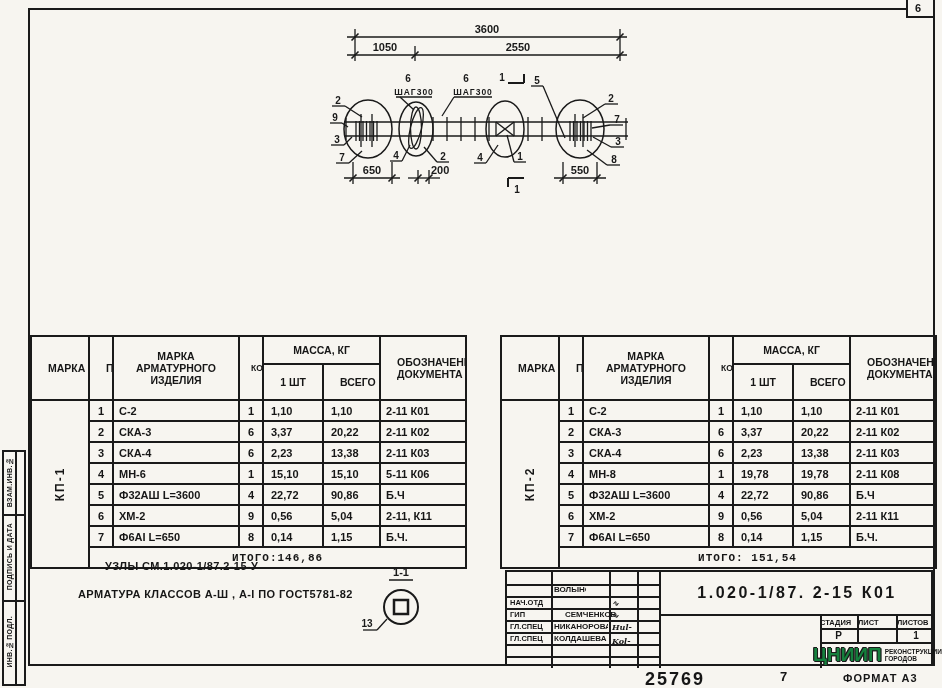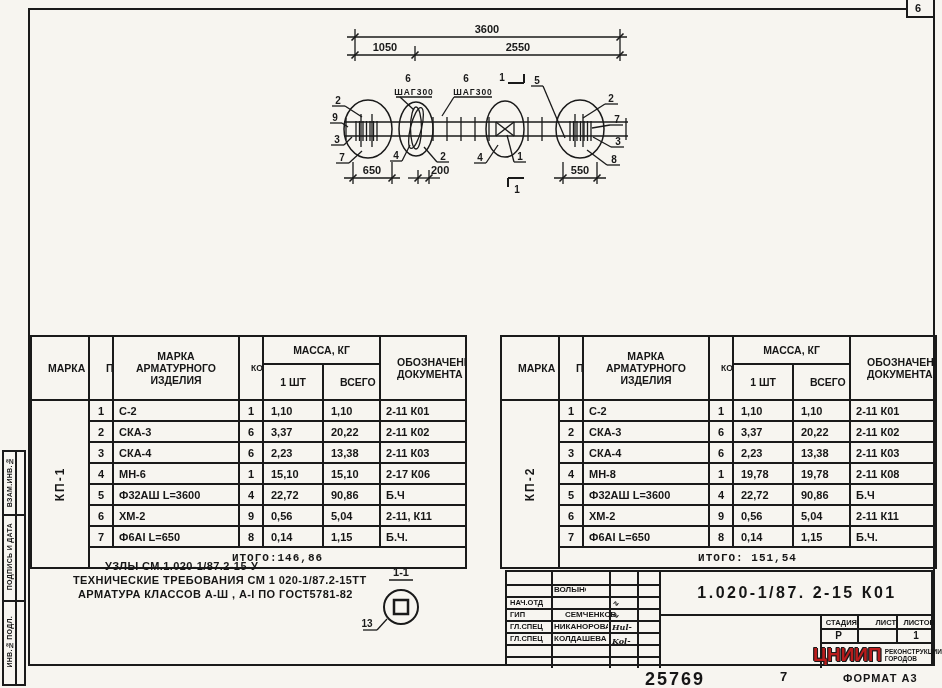--- a/index.html
+++ b/index.html
@@ -28,24 +28,24 @@
   
   #stamp{position:absolute;left:505px;top:570px;width:428px;height:96px;border:2px solid #1a1a1a;box-sizing:border-box;}
   #stamp .vl,#stamp .hl{position:absolute;background:#1a1a1a;}
   .sigtxt{position:absolute;font:bold 7.5px "Liberation Sans",sans-serif;white-space:nowrap;overflow:hidden;}
   .signame{font-size:8px;}
   .sigcur{font-family:"DejaVu Serif",serif;font-style:italic;font-weight:bold;font-size:8px;}
   #docnum{position:absolute;left:152px;top:0;width:276px;height:42px;display:flex;align-items:center;justify-content:center;
           font:bold 16px "Liberation Sans",sans-serif;letter-spacing:2.5px;}
   #ttl{position:absolute;left:152px;top:42px;width:161px;height:54px;display:flex;flex-direction:column;align-items:center;justify-content:center;
        font:bold 10px "Liberation Sans",sans-serif;line-height:12.5px;text-align:center;letter-spacing:.4px;}
-  .stagehdr{position:absolute;font:bold 7.5px "Liberation Sans",sans-serif;text-align:right;}
+  .stagehdr{position:absolute;font:bold 7.5px "Liberation Sans",sans-serif;text-align:left;}
   .stageval{position:absolute;font:bold 10px "Liberation Sans",sans-serif;text-align:center;}
   #org{position:absolute;left:313px;top:70px;width:115px;height:26px;display:flex;align-items:center;justify-content:center;gap:3px;}
-  #orgabbr{font:bold 19px "Liberation Sans",sans-serif;letter-spacing:0px;color:#b91c1c;
+  #orgabbr{font:bold 19px "Liberation Sans",sans-serif;letter-spacing:0px;color:#15803d;
            text-shadow:-1px 0 #1a1a1a,1px 0 #1a1a1a,0 -1px #1a1a1a,0 1px #1a1a1a,-1px -1px #1a1a1a,1px 1px #1a1a1a;}
   #orgtxt{font:bold 6.5px "Liberation Sans",sans-serif;line-height:7.5px;text-align:left;}
   
   #sidebar{position:absolute;left:2px;top:450px;width:24px;height:236px;border:2px solid #1a1a1a;box-sizing:border-box;}
   .sbcell{position:absolute;left:0;width:11px;display:flex;align-items:center;justify-content:center;}
   .sbtxt{writing-mode:vertical-rl;transform:rotate(180deg);font:bold 7px "Liberation Sans",sans-serif;white-space:nowrap;letter-spacing:.3px;}
   svg text{font-family:"Liberation Sans",sans-serif;font-weight:bold;fill:#1a1a1a;}
 </style>
 </head>
 <body>
@@ -271,21 +271,21 @@
           <td class="l2">2,23</td>
           <td class="l2">13,38</td>
           <td class="l">2-11 К03</td>
         </tr>
         <tr>
           <td class="c">4</td>
           <td class="l">МН-6</td>
           <td class="c">1</td>
           <td class="l2">15,10</td>
           <td class="l2">15,10</td>
-          <td class="l">2-17 К06</td>
+          <td class="l">5-11 К06</td>
         </tr>
         <tr>
           <td class="c">5</td>
           <td class="l">Ф32АШ L=3600</td>
           <td class="c">4</td>
           <td class="l2">22,72</td>
           <td class="l2">90,86</td>
           <td class="l">Б.Ч</td>
         </tr>
         <tr>
@@ -395,21 +395,20 @@
           <td class="l2">1,15</td>
           <td class="l">Б.Ч.</td>
         </tr>
         <tr>
           <td colspan="6" class="itogo">ИТОГО: 151,54</td>
         </tr>
       </tbody>
   </table>
 
   <div class="note" style="left:105px;top:560px;">УЗЛЫ СМ.1.020-1/87.2-15-У</div>
-  <div class="note" style="left:73px;top:574px;">ТЕХНИЧЕСКИЕ ТРЕБОВАНИЯ СМ 1 020-1/87.2-15ТТ</div>
   <div class="note" style="left:78px;top:588px;">АРМАТУРА КЛАССОВ А-Ш , А-I ПО ГОСТ5781-82</div>
 
   <svg style="position:absolute;left:355px;top:558px;" width="90" height="92" viewBox="0 0 90 92">
     <g stroke="#1a1a1a" fill="none">
       <circle cx="46" cy="49" r="17" stroke-width="2"></circle>
       <rect x="39" y="42" width="14" height="14" stroke-width="2.5"></rect>
       <line x1="34" y1="22" x2="58" y2="22" stroke-width="1.5"></line>
       <line x1="8" y1="72" x2="22" y2="72" stroke-width="1.3"></line>
       <line x1="22" y1="72" x2="32" y2="61" stroke-width="1.3"></line>
     </g>

